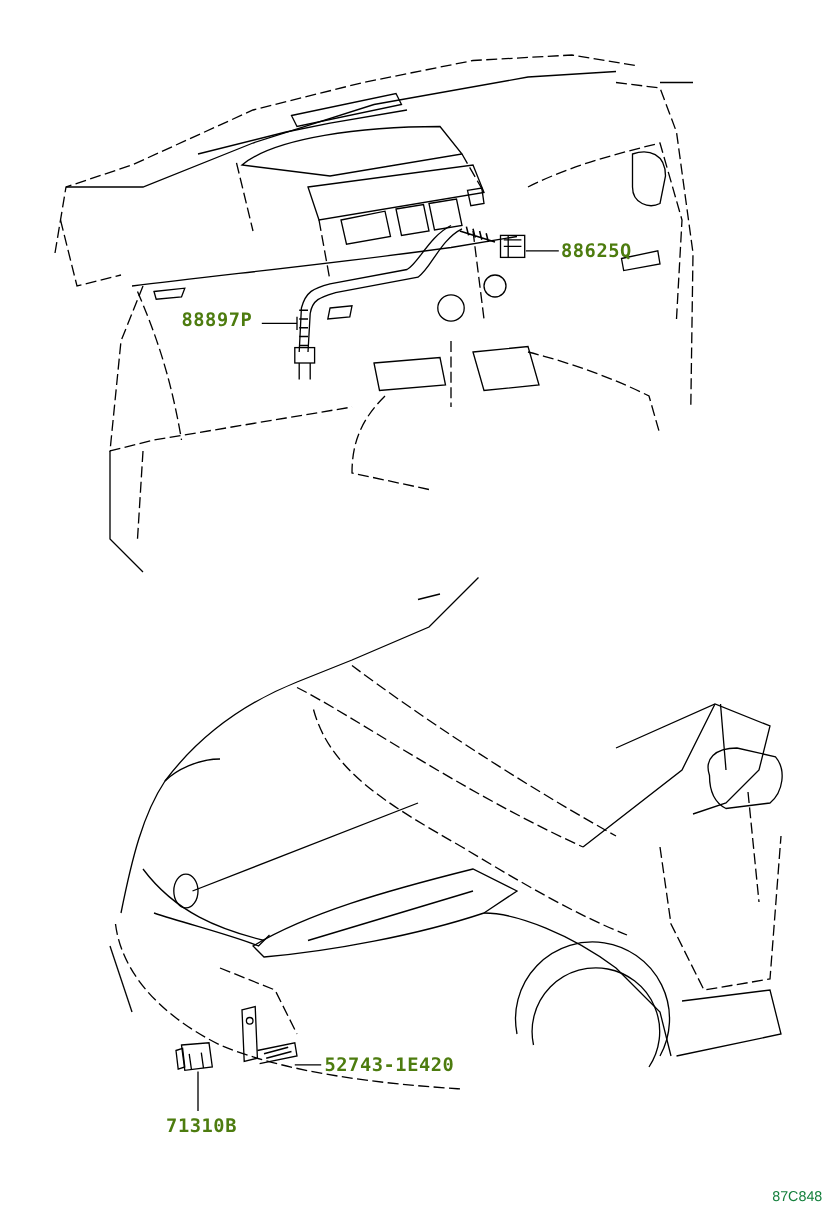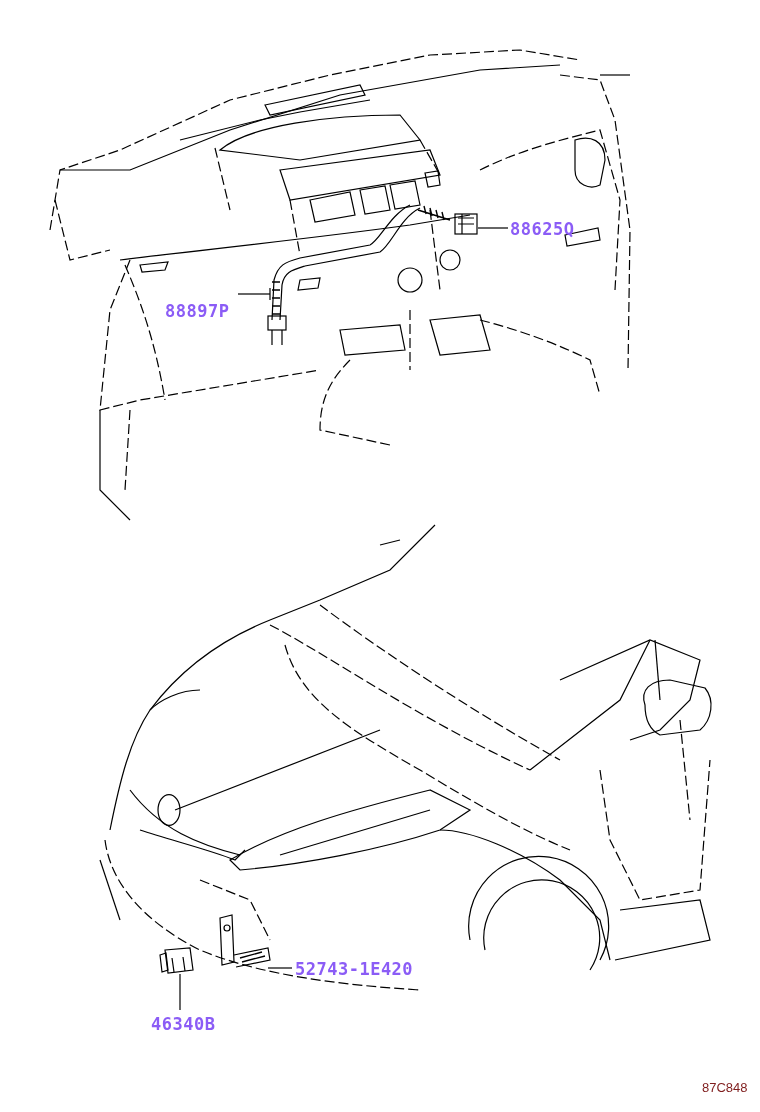--- a/index.html
+++ b/index.html
@@ -1,19 +1,19 @@
 <!DOCTYPE html>
 <html><head>
 <meta charset="utf-8">
 <style>
   html, body { margin:0; padding:0; background:#ffffff; }
   body { width:760px; height:1112px; position:relative; overflow:hidden; font-family:"DejaVu Sans Mono", monospace; }
   svg.art { position:absolute; left:0; top:0; width:760px; height:1112px; }
-  .label { position:absolute; font-family:"DejaVu Sans Mono", monospace; font-weight:bold; font-size:17px; color:#8b5cf6; letter-spacing:0.5px; white-space:nowrap; line-height:1; }
-  .code { position:absolute; font-family:"Liberation Sans", sans-serif; font-size:13px; color:#7f1d1d; }
+  .label { position:absolute; font-family:"DejaVu Sans Mono", monospace; font-weight:bold; font-size:17px; color:#4d7c0f; letter-spacing:0.5px; white-space:nowrap; line-height:1; }
+  .code { position:absolute; font-family:"Liberation Sans", sans-serif; font-size:13px; color:#15803d; }
   .s { fill:none; stroke:#000; stroke-width:1.2; }
   .d { fill:none; stroke:#000; stroke-width:1.2; stroke-dasharray:10 4; }
   .t { fill:none; stroke:#000; stroke-width:1.4; }
 </style>
 </head>
 <body>
 
 <svg class="art" viewBox="0 0 760 1112">
 
   <g>
@@ -113,16 +113,16 @@
     <path class="s" d="M165,950 L190,948 L193,970 L168,973 Z"></path>
     <path class="s" d="M160,955 L166,953 L168,970 L162,972 Z"></path>
     <path class="s" d="M172,958 L174,972 M183,957 L185,971"></path>
   </g>
 
   <line class="s" x1="268" y1="968" x2="292" y2="968"></line>
   <line class="s" x1="180" y1="974" x2="180" y2="1010"></line>
 </svg>
 
 <div class="label" style="left:510px; top:221px;">88625Q</div>
-<div class="label" style="left:165px; top:303px;">88897P</div>
+<div class="label" style="left:165px; top:283px;">88897P</div>
 <div class="label" style="left:295px; top:961px;">52743-1E420</div>
-<div class="label" style="left:151px; top:1016px;">46340B</div>
+<div class="label" style="left:151px; top:1016px;">71310B</div>
 <div class="code" style="left:702px; top:1080px;">87C848</div>
 
 </body></html>

